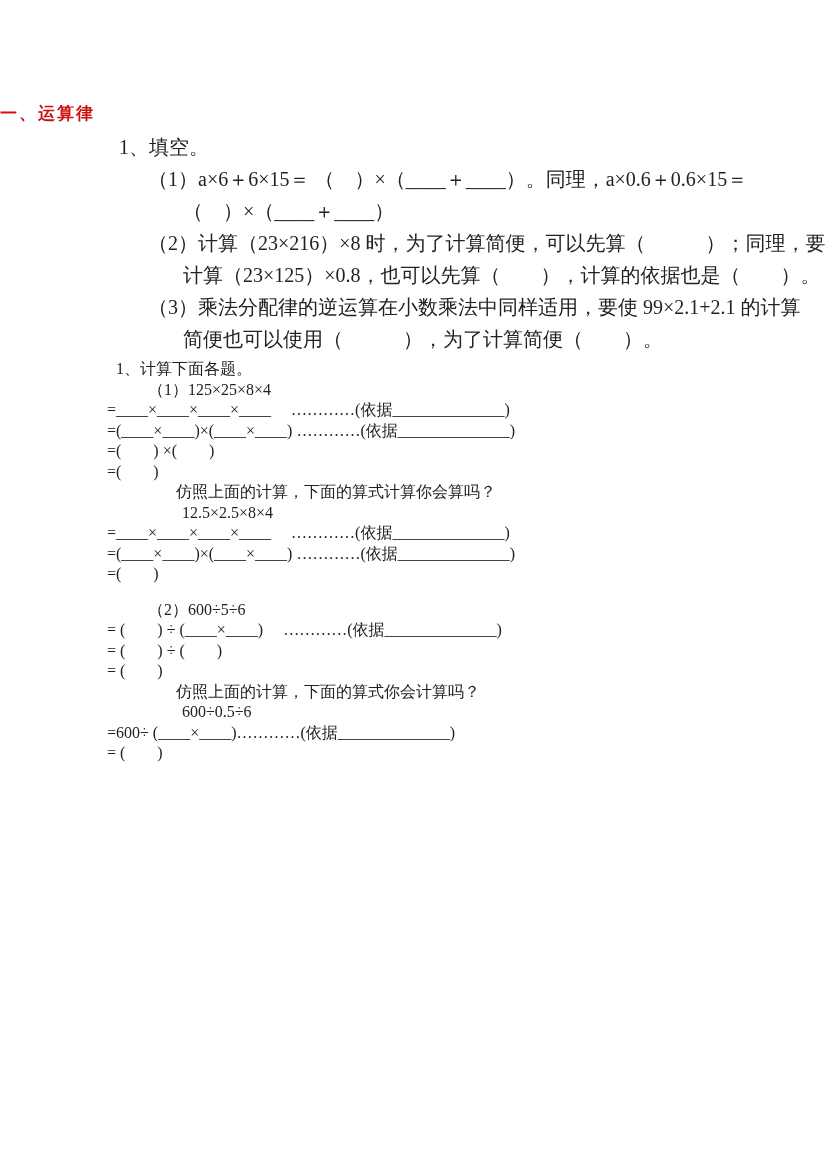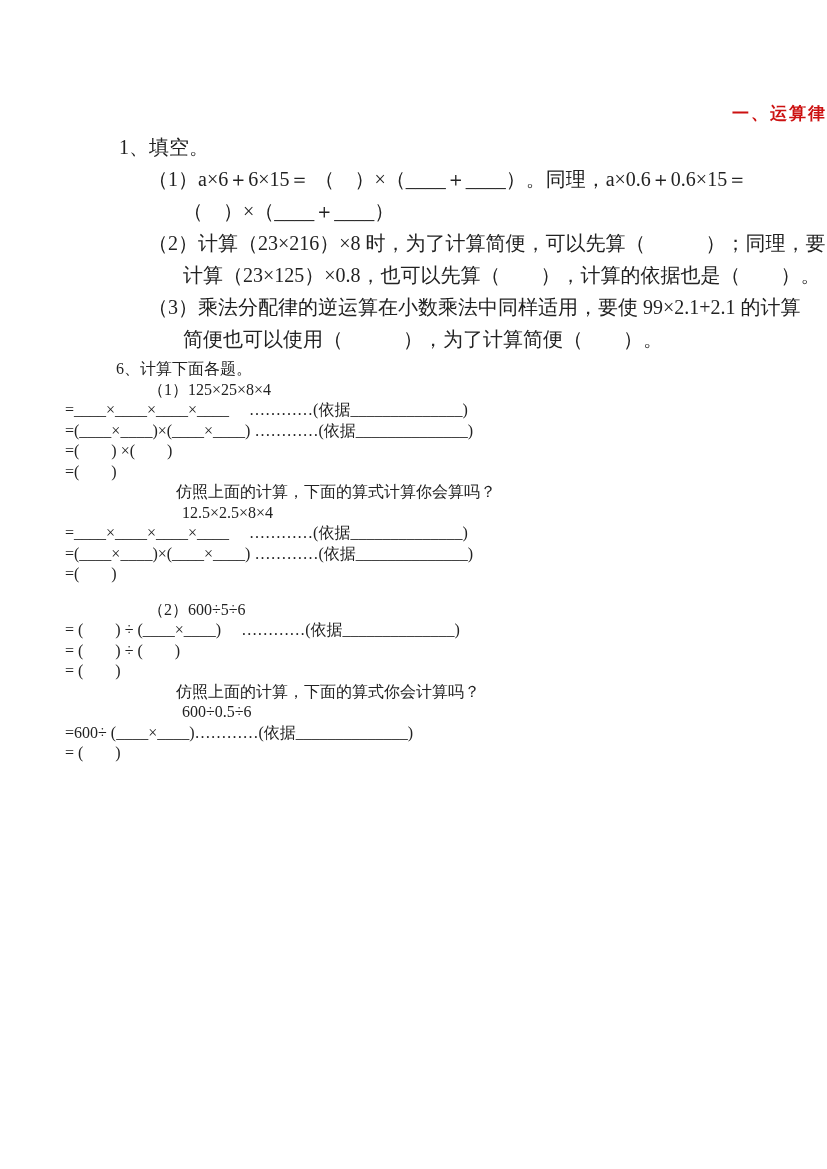--- a/index.html
+++ b/index.html
@@ -6,36 +6,36 @@
   .page {
     position:relative;
     width:827px; height:1169px;
     background:#ffffff;
     color:#222222;
     font-family:"Liberation Serif","DejaVu Serif",serif;
     overflow:hidden;
   }
   .title {
     padding-top:102px;
-    text-align:right;
+    text-align:left;
     font-size:17px;
     font-weight:bold;
     font-family:"Liberation Sans","DejaVu Sans",sans-serif;
     letter-spacing:2px;
   }
   .s1 { margin-top:6px; font-size:20px; }
   .s1 .line { line-height:32px; white-space:pre; }
   .s2 { margin-top:4px; font-size:16px; }
   .s2 .line { line-height:20.5px; white-space:pre; }
 
   .ml-h1    { margin-left:119px; }
   .ml-item  { margin-left:148px; }
   .ml-cont  { margin-left:183px; }
   .ml-h2    { margin-left:116px; }
-  .ml-step  { margin-left:65px; }
+  .ml-step  { margin-left:107px; }
   .ml-prompt{ margin-left:176px; }
   .ml-expr  { margin-left:182px; }
   .mt-item2 { margin-top:15px; }
 </style>
 </head>
 <body>
 
 <div class="page" style="background: rgb(255, 255, 255); color: rgb(34, 34, 34);">
 
   <div class="title" style="color: rgb(204, 17, 17);">一、运算律</div>
@@ -47,21 +47,21 @@
     <div class="line ml-cont">（　）×（____＋____）</div>
 
     <div class="line ml-item">（2）计算（23×216）×8 时，为了计算简便，可以先算（　　　）；同理，要</div>
     <div class="line ml-cont">计算（23×125）×0.8，也可以先算（　　），计算的依据也是（　　）。</div>
 
     <div class="line ml-item">（3）乘法分配律的逆运算在小数乘法中同样适用，要使 99×2.1+2.1 的计算</div>
     <div class="line ml-cont">简便也可以使用（　　　），为了计算简便（　　）。</div>
   </div>
 
   <div class="s2">
-    <div class="line ml-h2">6、计算下面各题。</div>
+    <div class="line ml-h2">1、计算下面各题。</div>
 
     <div class="line ml-item">（1）125×25×8×4</div>
     <div class="line ml-step">=____×____×____×____　 …………(依据______________)</div>
     <div class="line ml-step">=(____×____)×(____×____) …………(依据______________)</div>
     <div class="line ml-step">=(　　) ×(　　)</div>
     <div class="line ml-step">=(　　)</div>
 
     <div class="line ml-prompt">仿照上面的计算，下面的算式计算你会算吗？</div>
     <div class="line ml-expr">12.5×2.5×8×4</div>
     <div class="line ml-step">=____×____×____×____　 …………(依据______________)</div>

